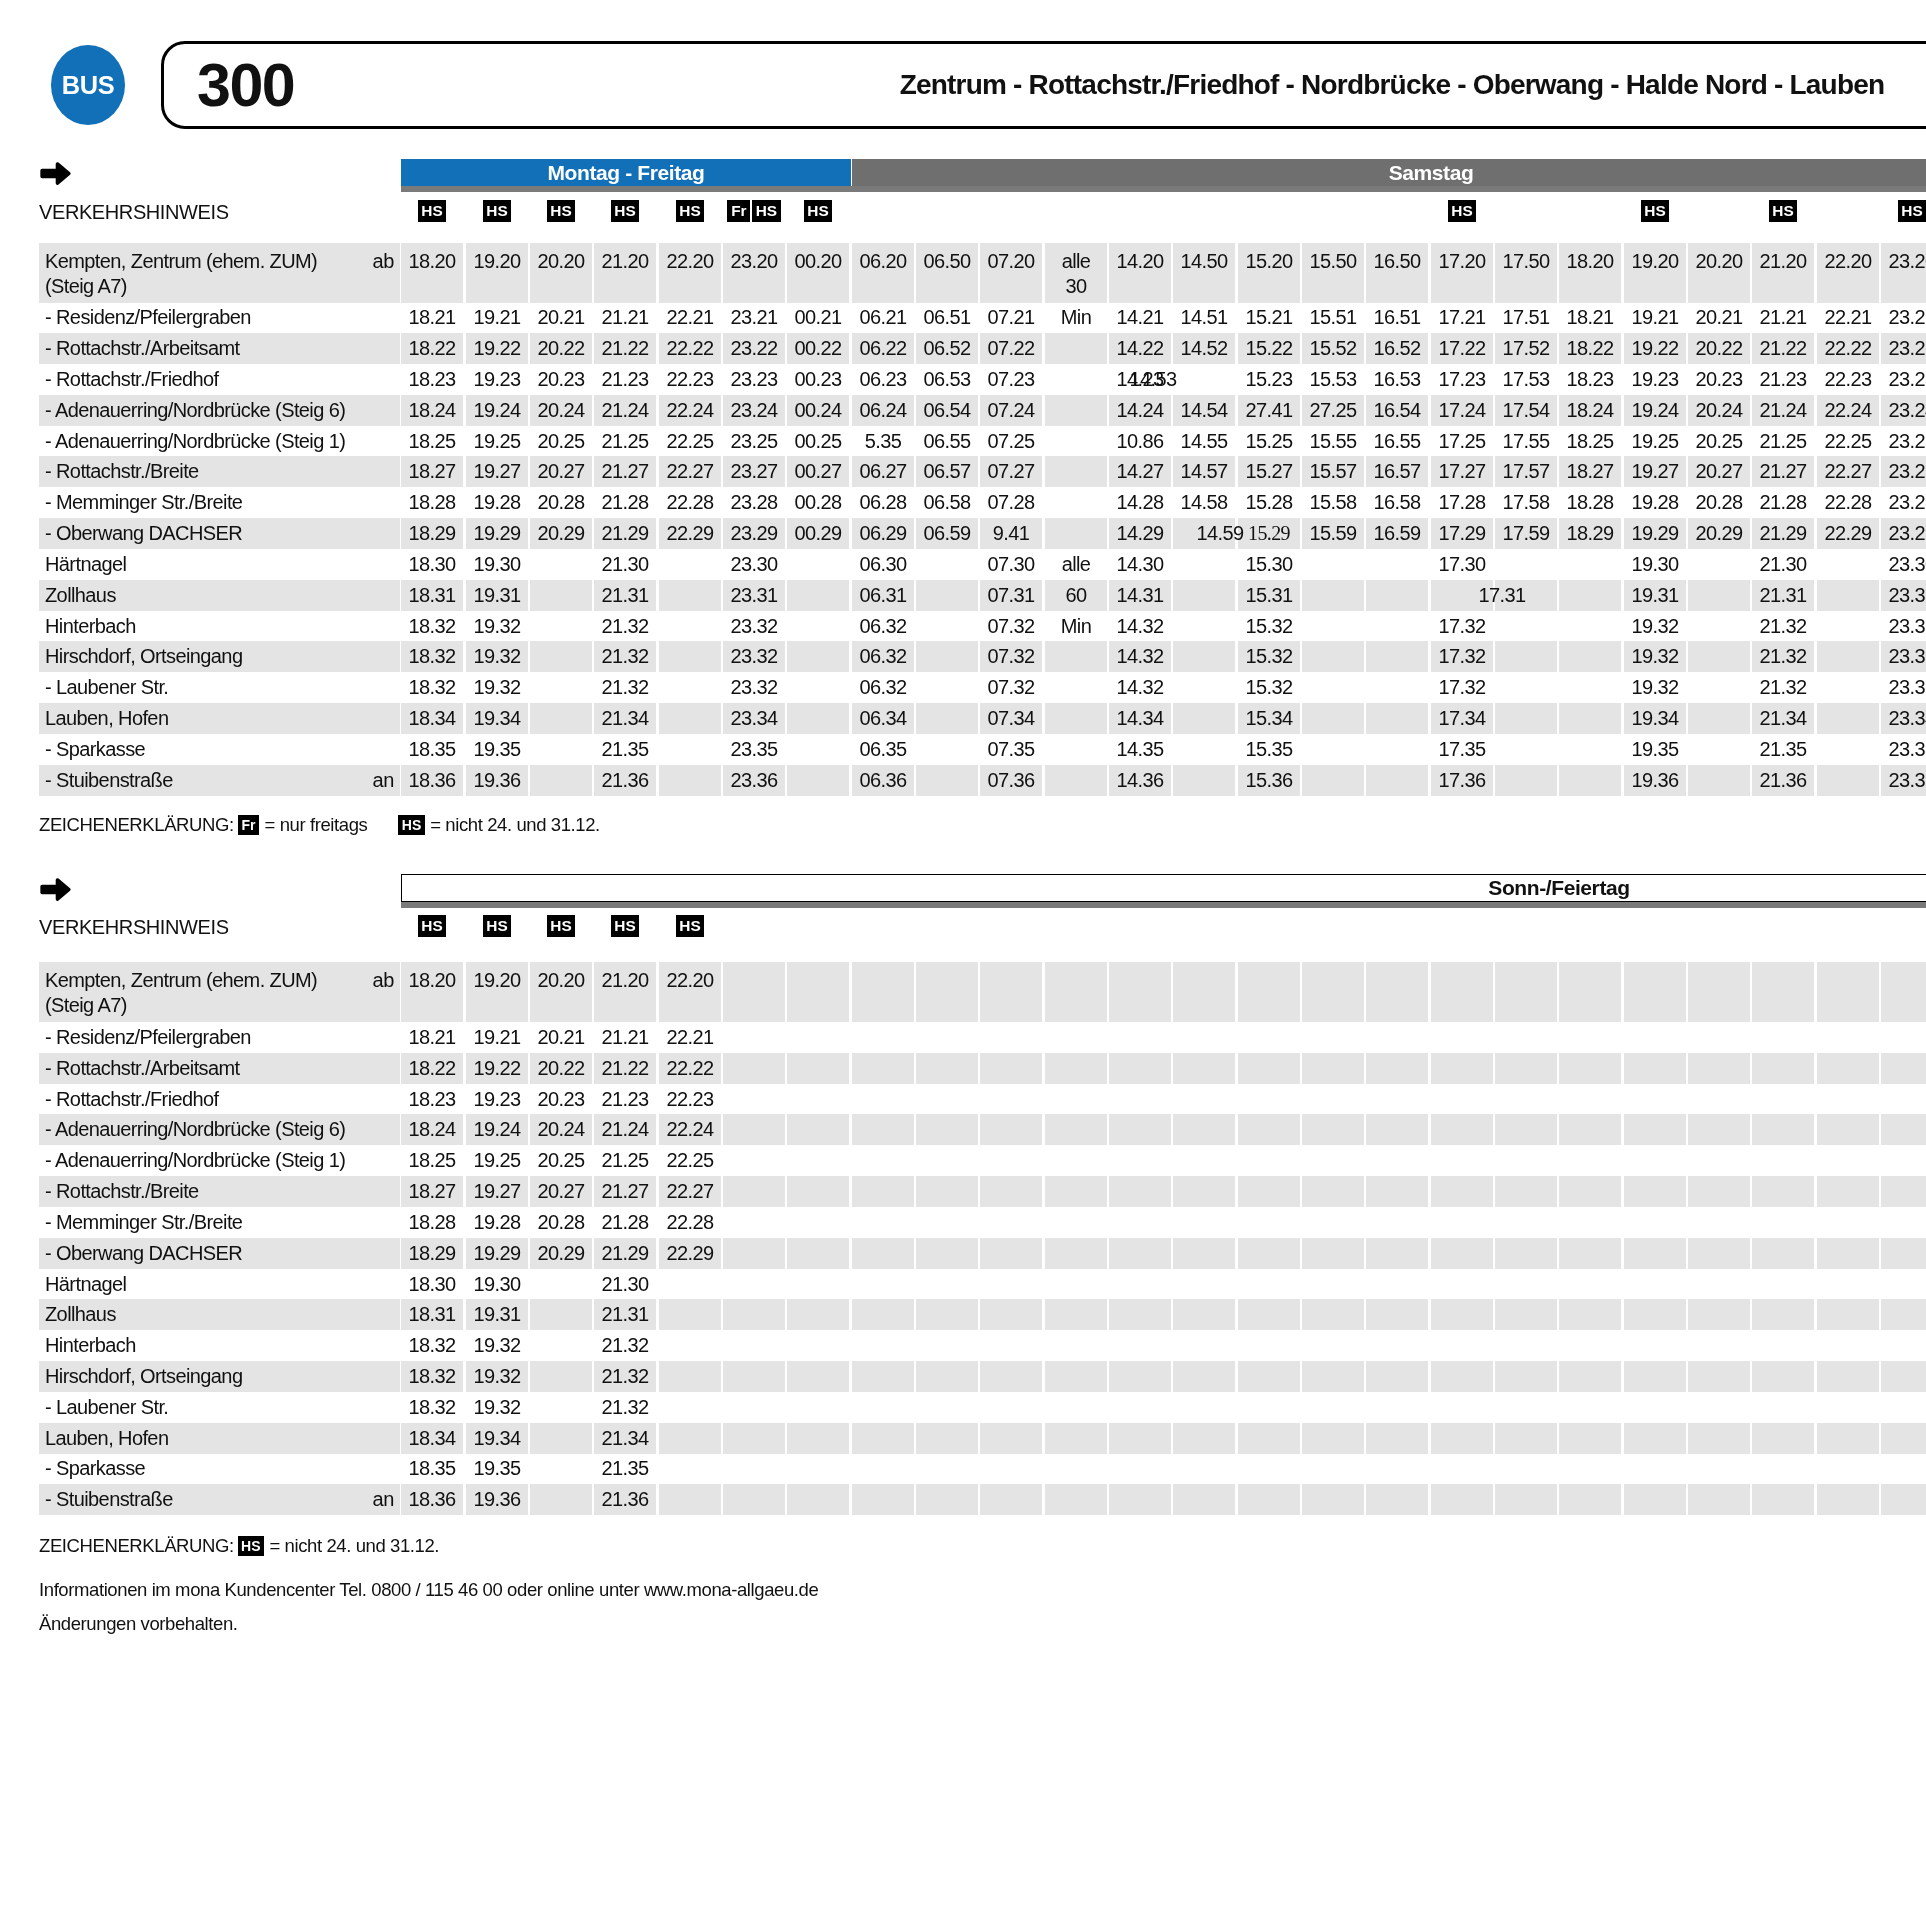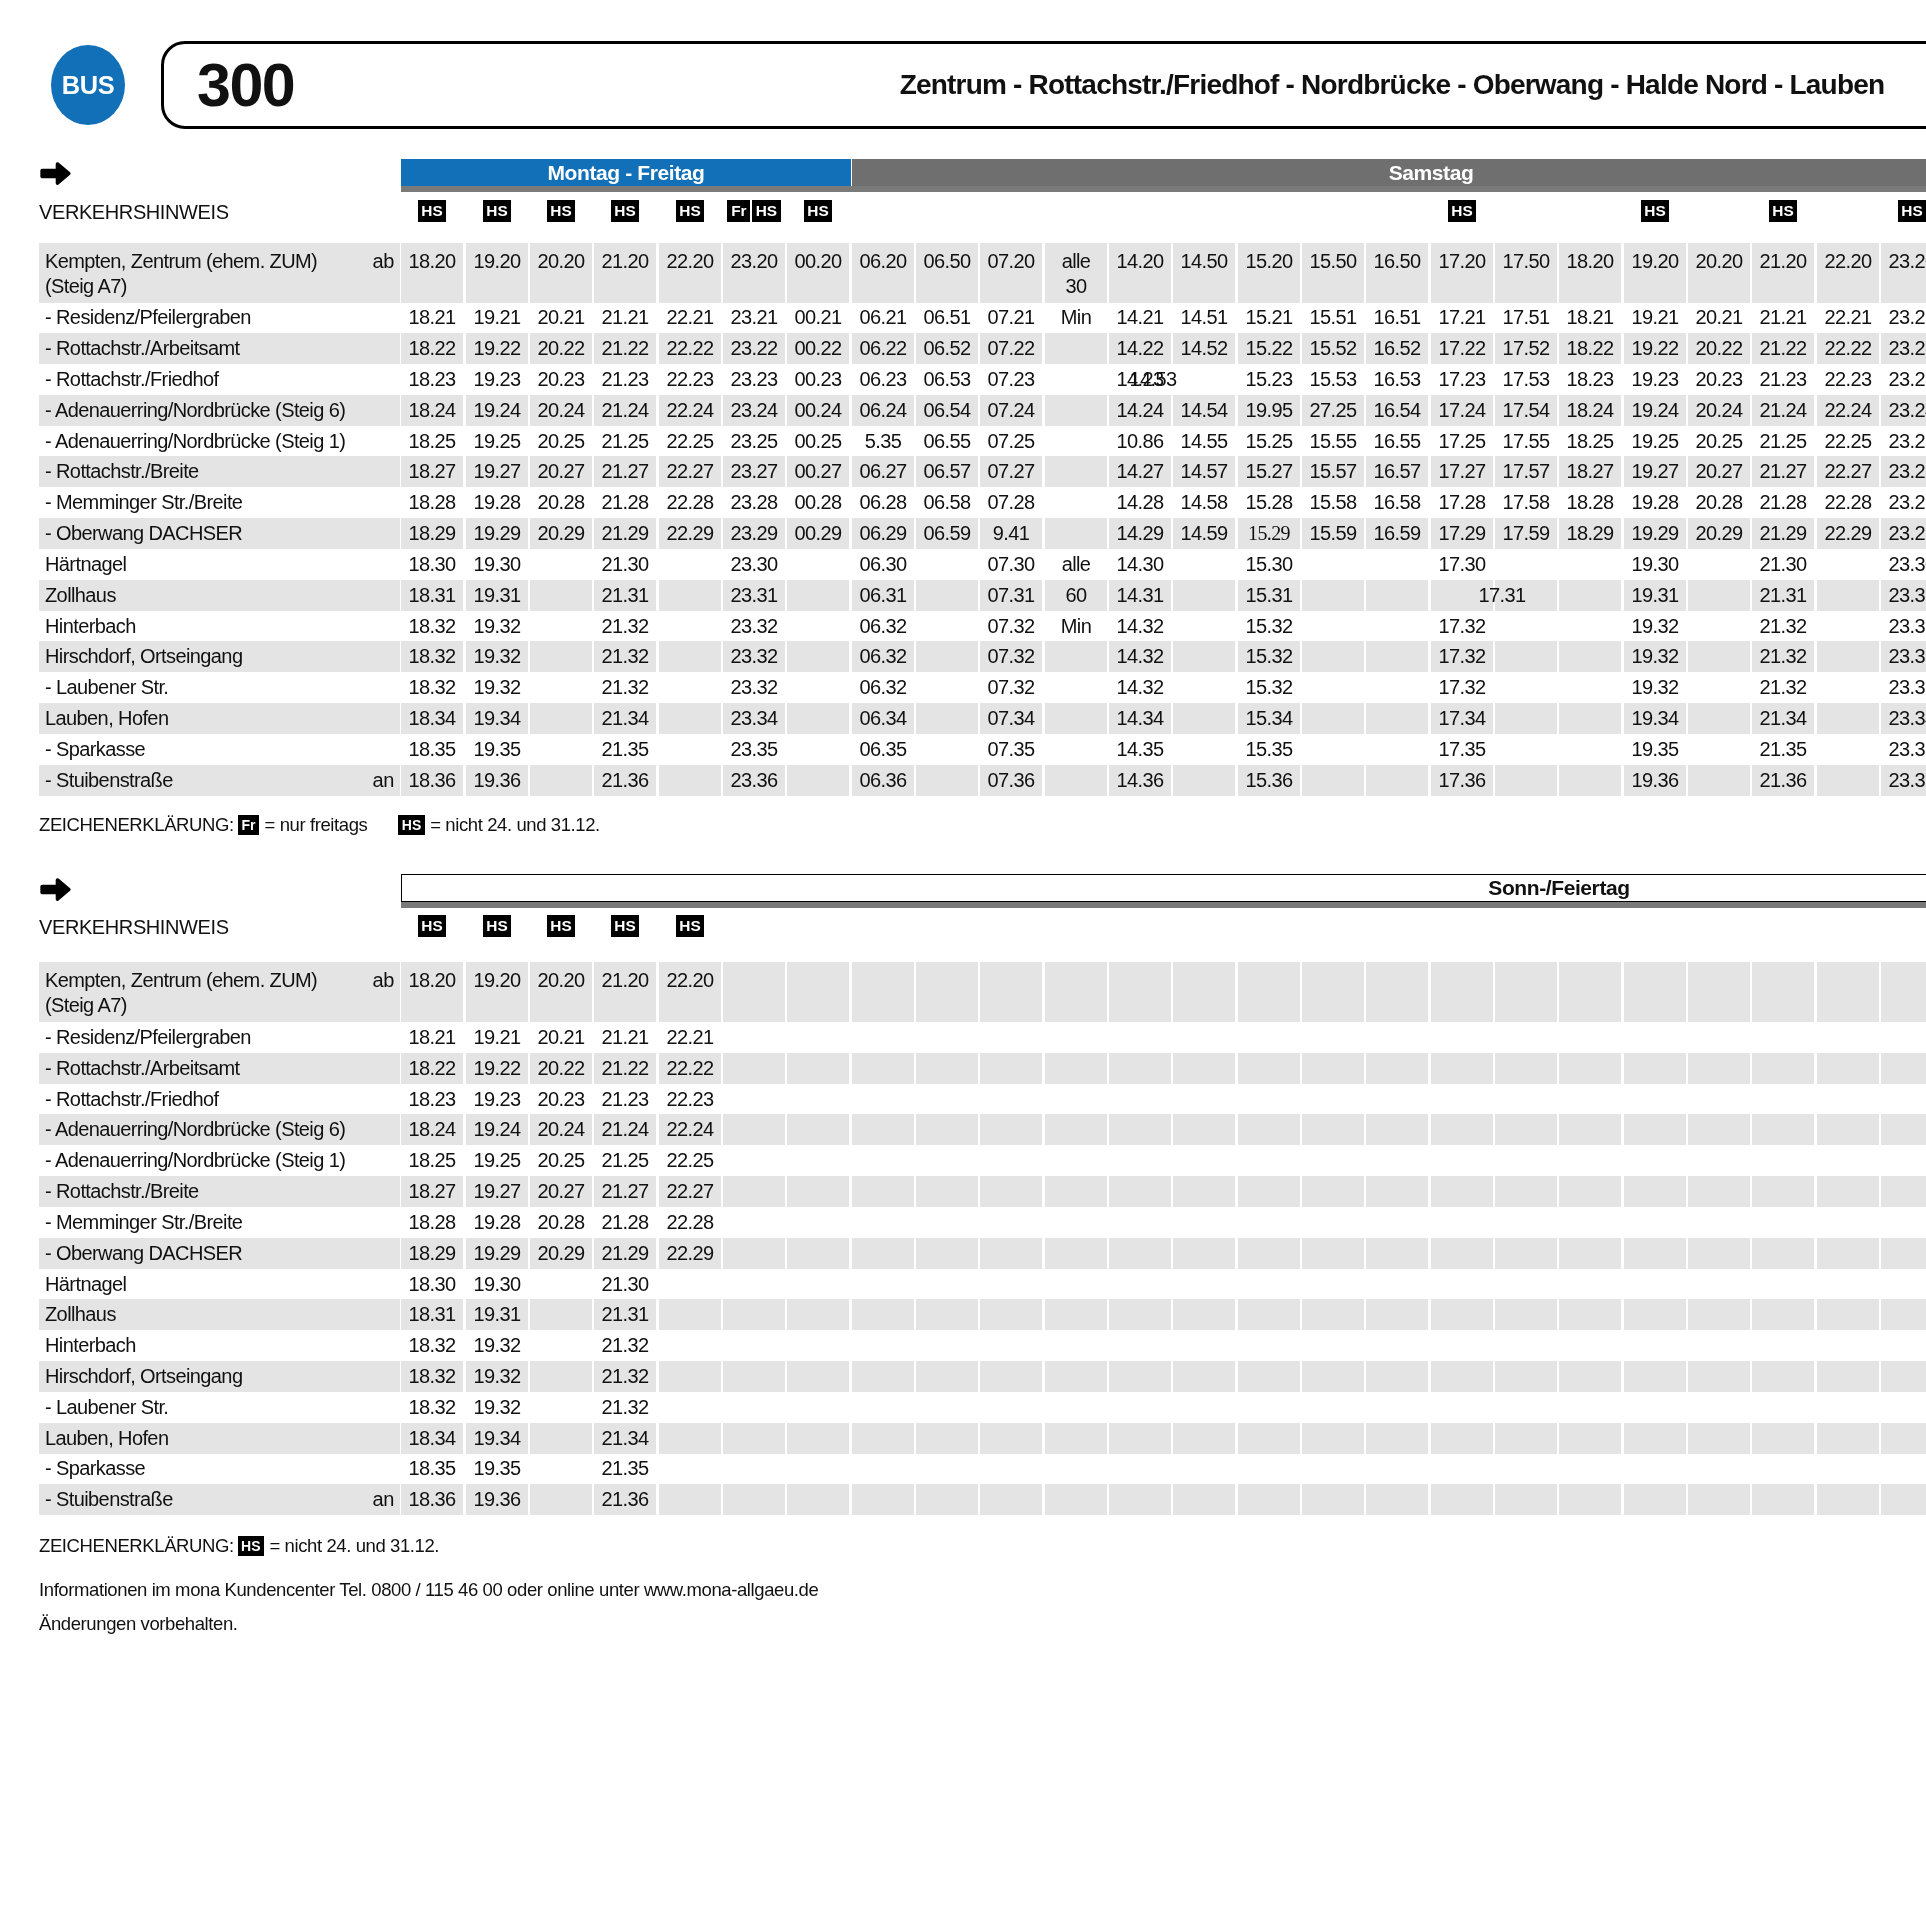--- a/index.html
+++ b/index.html
@@ -304,21 +304,21 @@
       <div class="t" style="left: 530px; width: 62px;">20.24</div>
       <div class="t" style="left: 594px; width: 62px;">21.24</div>
       <div class="t" style="left: 659px; width: 62px;">22.24</div>
       <div class="t" style="left: 723px; width: 62px;">23.24</div>
       <div class="t" style="left: 787px; width: 62px;">00.24</div>
       <div class="t" style="left: 852px; width: 62px;">06.24</div>
       <div class="t" style="left: 916px; width: 62px;">06.54</div>
       <div class="t" style="left: 980px; width: 62px;">07.24</div>
       <div class="t" style="left: 1109px; width: 62px;">14.24</div>
       <div class="t" style="left: 1173px; width: 62px;">14.54</div>
-      <div class="t" style="left: 1238px; width: 62px;">19.95</div>
+      <div class="t" style="left: 1238px; width: 62px;">27.41</div>
       <div class="t" style="left: 1302px; width: 62px;">27.25</div>
       <div class="t" style="left: 1366px; width: 62px;">16.54</div>
       <div class="t" style="left: 1431px; width: 62px;">17.24</div>
       <div class="t" style="left: 1495px; width: 62px;">17.54</div>
       <div class="t" style="left: 1559px; width: 62px;">18.24</div>
       <div class="t" style="left: 1624px; width: 62px;">19.24</div>
       <div class="t" style="left: 1688px; width: 62px;">20.24</div>
       <div class="t" style="left: 1752px; width: 62px;">21.24</div>
       <div class="t" style="left: 1817px; width: 62px;">22.24</div>
       <div class="t" style="left: 1881px; width: 62px;">23.24</div>
@@ -457,21 +457,21 @@
       <div class="t" style="left: 466px; width: 62px;">19.29</div>
       <div class="t" style="left: 530px; width: 62px;">20.29</div>
       <div class="t" style="left: 594px; width: 62px;">21.29</div>
       <div class="t" style="left: 659px; width: 62px;">22.29</div>
       <div class="t" style="left: 723px; width: 62px;">23.29</div>
       <div class="t" style="left: 787px; width: 62px;">00.29</div>
       <div class="t" style="left: 852px; width: 62px;">06.29</div>
       <div class="t" style="left: 916px; width: 62px;">06.59</div>
       <div class="t" style="left: 980px; width: 62px;">9.41</div>
       <div class="t" style="left: 1109px; width: 62px;">14.29</div>
-      <div class="t" style="left: 1173px; width: 62px;">14.59</div>
+      <div class="t" style="left: 1173px; width: 62px; padding-left: 16px;">14.59</div>
       <div class="t" style="left: 1238px; width: 62px; font-family: Liberation Serif, serif;">15.29</div>
       <div class="t" style="left: 1302px; width: 62px;">15.59</div>
       <div class="t" style="left: 1366px; width: 62px;">16.59</div>
       <div class="t" style="left: 1431px; width: 62px;">17.29</div>
       <div class="t" style="left: 1495px; width: 62px;">17.59</div>
       <div class="t" style="left: 1559px; width: 62px;">18.29</div>
       <div class="t" style="left: 1624px; width: 62px;">19.29</div>
       <div class="t" style="left: 1688px; width: 62px;">20.29</div>
       <div class="t" style="left: 1752px; width: 62px;">21.29</div>
       <div class="t" style="left: 1817px; width: 62px;">22.29</div>

